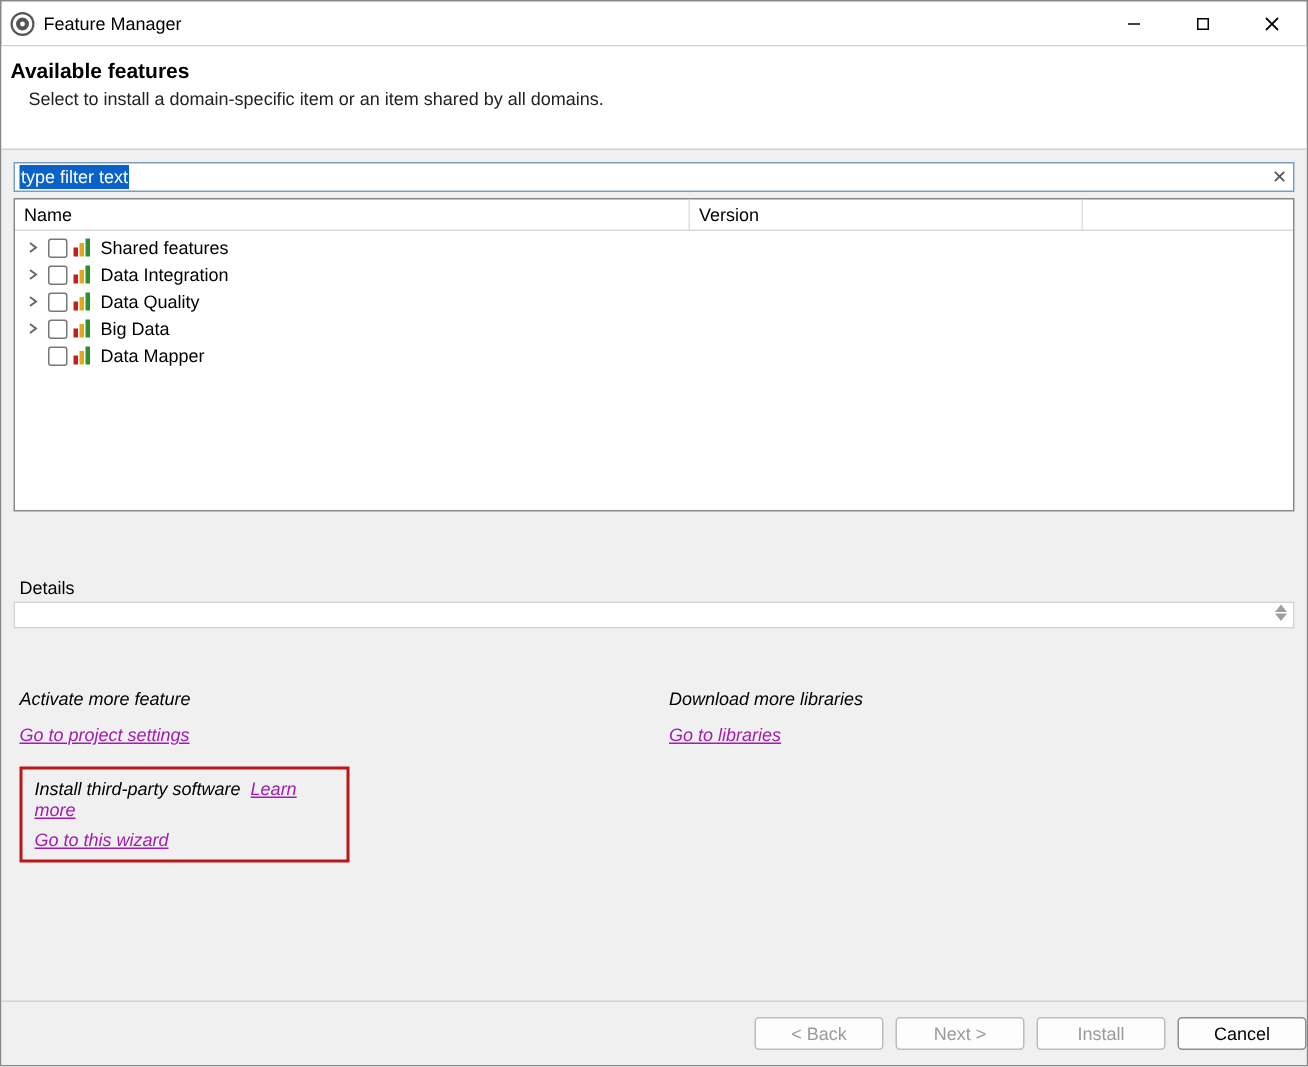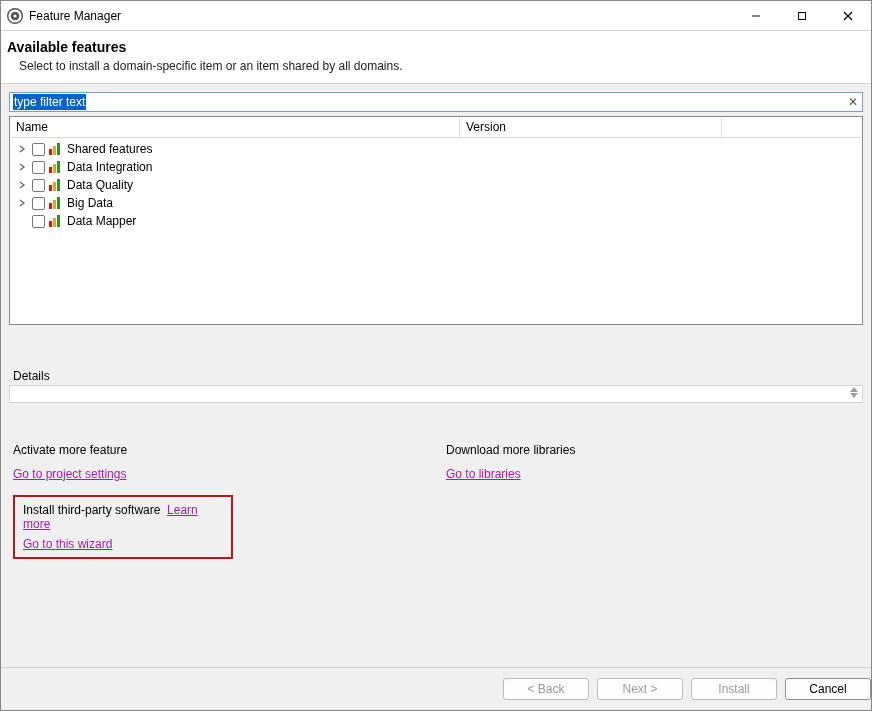--- a/index.html
+++ b/index.html
@@ -37,21 +37,21 @@
     margin-right: 6px;
   }
   .titlebar-title { flex: 1; font-size: 12px; }
   .wbtn {
     width: 46px; height: 30px;
     display: flex; align-items: center; justify-content: center;
     color: #000;
   }
   .wbtn svg { width: 10px; height: 10px; }
   .header {
-    padding: 8px 14px 10px 6px;
+    padding: 8px 14px 26px 6px;
     border-bottom: 1px solid #d0d0d0;
     background: #fff;
     position: relative;
   }
   .header h1 { margin: 0; font-size: 14px; font-weight: 700; }
   .header p { margin: 4px 0 0 12px; font-size: 12px; color: #222; }
   .body {
     flex: 1;
     background: #f0f0f0;
     padding: 8px 8px 0 8px;
@@ -154,21 +154,21 @@
     width:0;height:0;border-left:4px solid transparent;border-right:4px solid transparent;
   }
   .det-spin .up{border-bottom:5px solid #9e9e9e;}
   .det-spin .dn{border-top:5px solid #9e9e9e;}
   .cols {
     margin-top: 40px;
     display:flex;
     padding: 0 4px;
     gap: 20px;
   }
-  .col { flex:1; }
+  .col { flex:1;font-style:italic; }
   .col h3 { margin:0 0 10px 0; font-size:12px; font-weight:400; color:#000;}
   .lnk {
     color:#a21caf; text-decoration:underline; cursor:pointer;
   }
   .redbox {
     border:2px solid #b91818;
     padding: 6px 8px;
     margin-top: 14px;
     width: 220px;
   }

